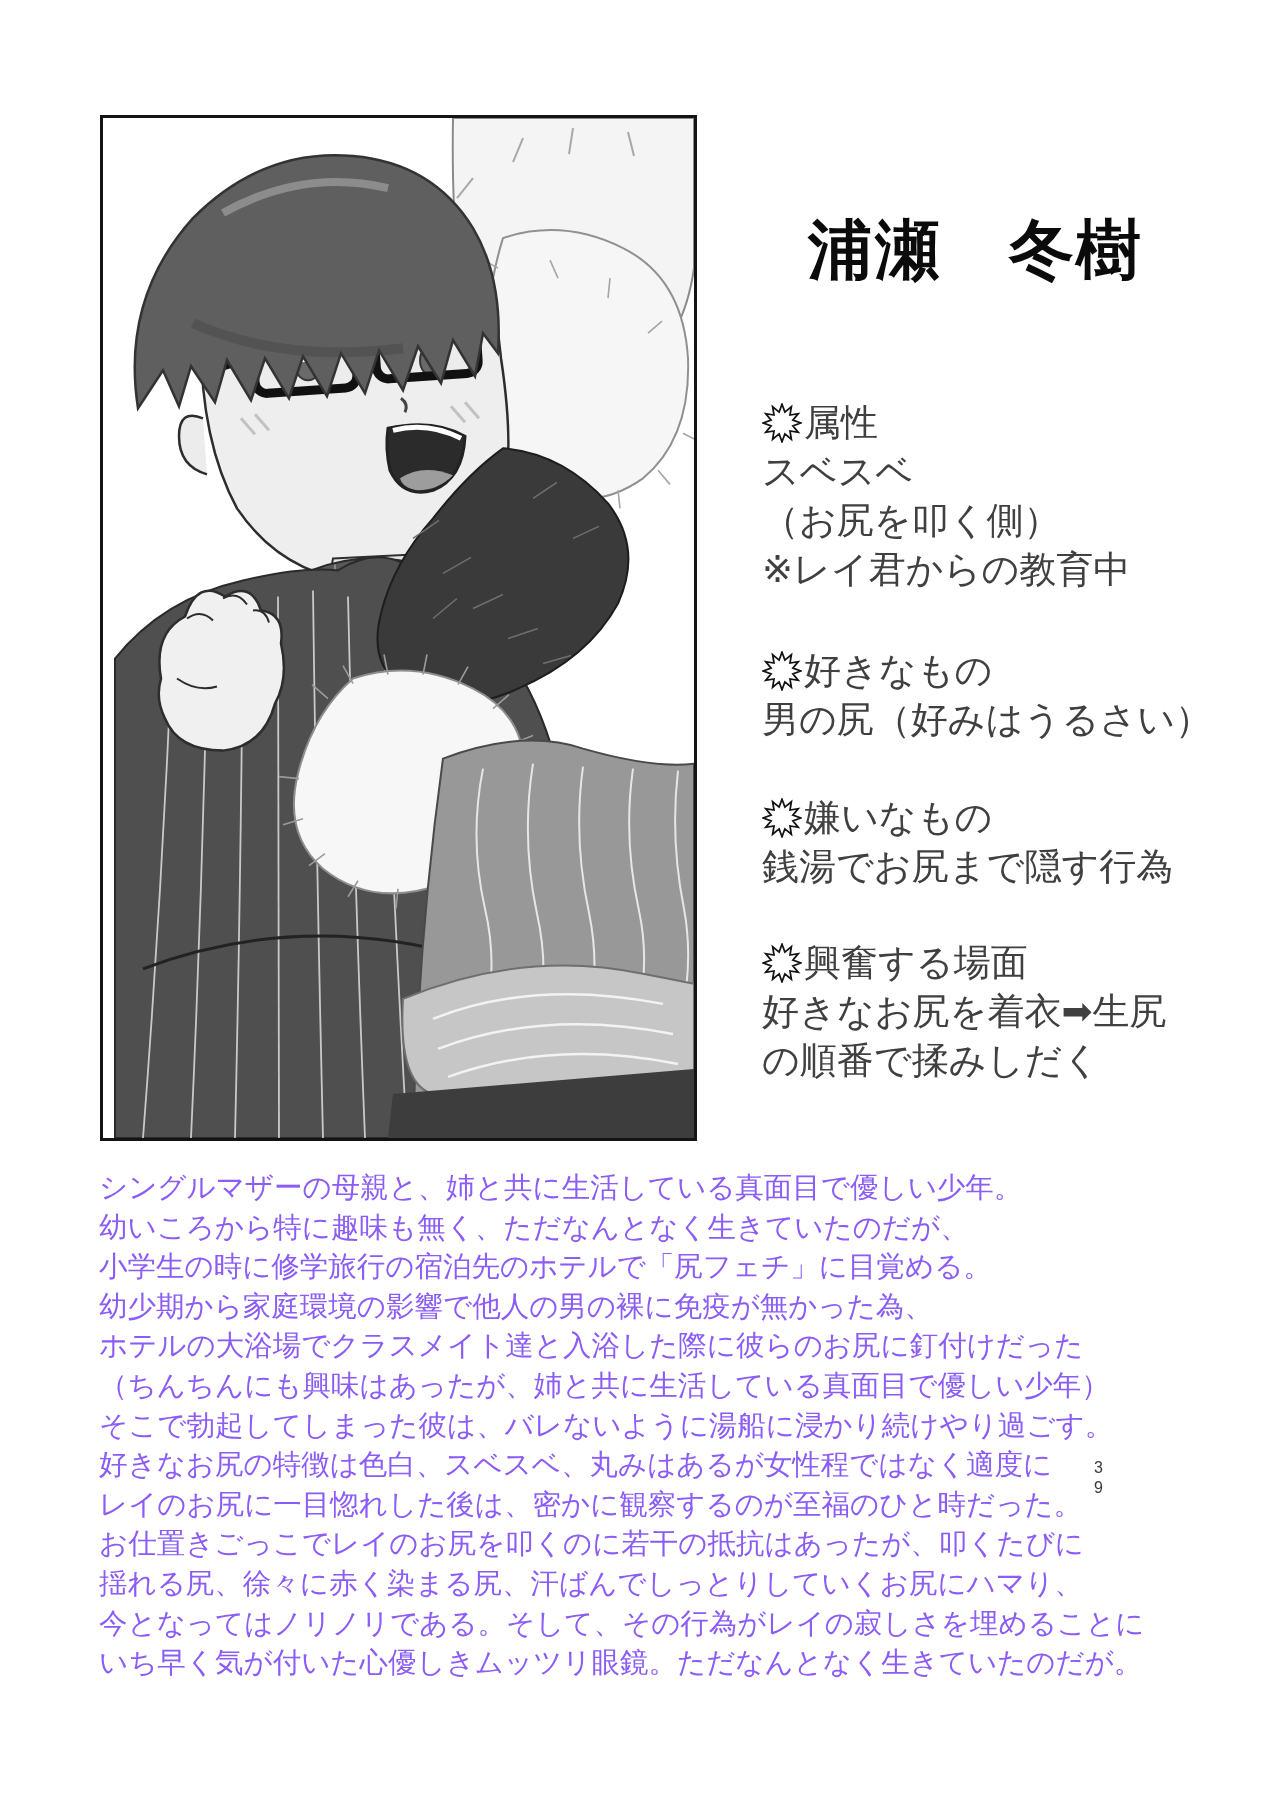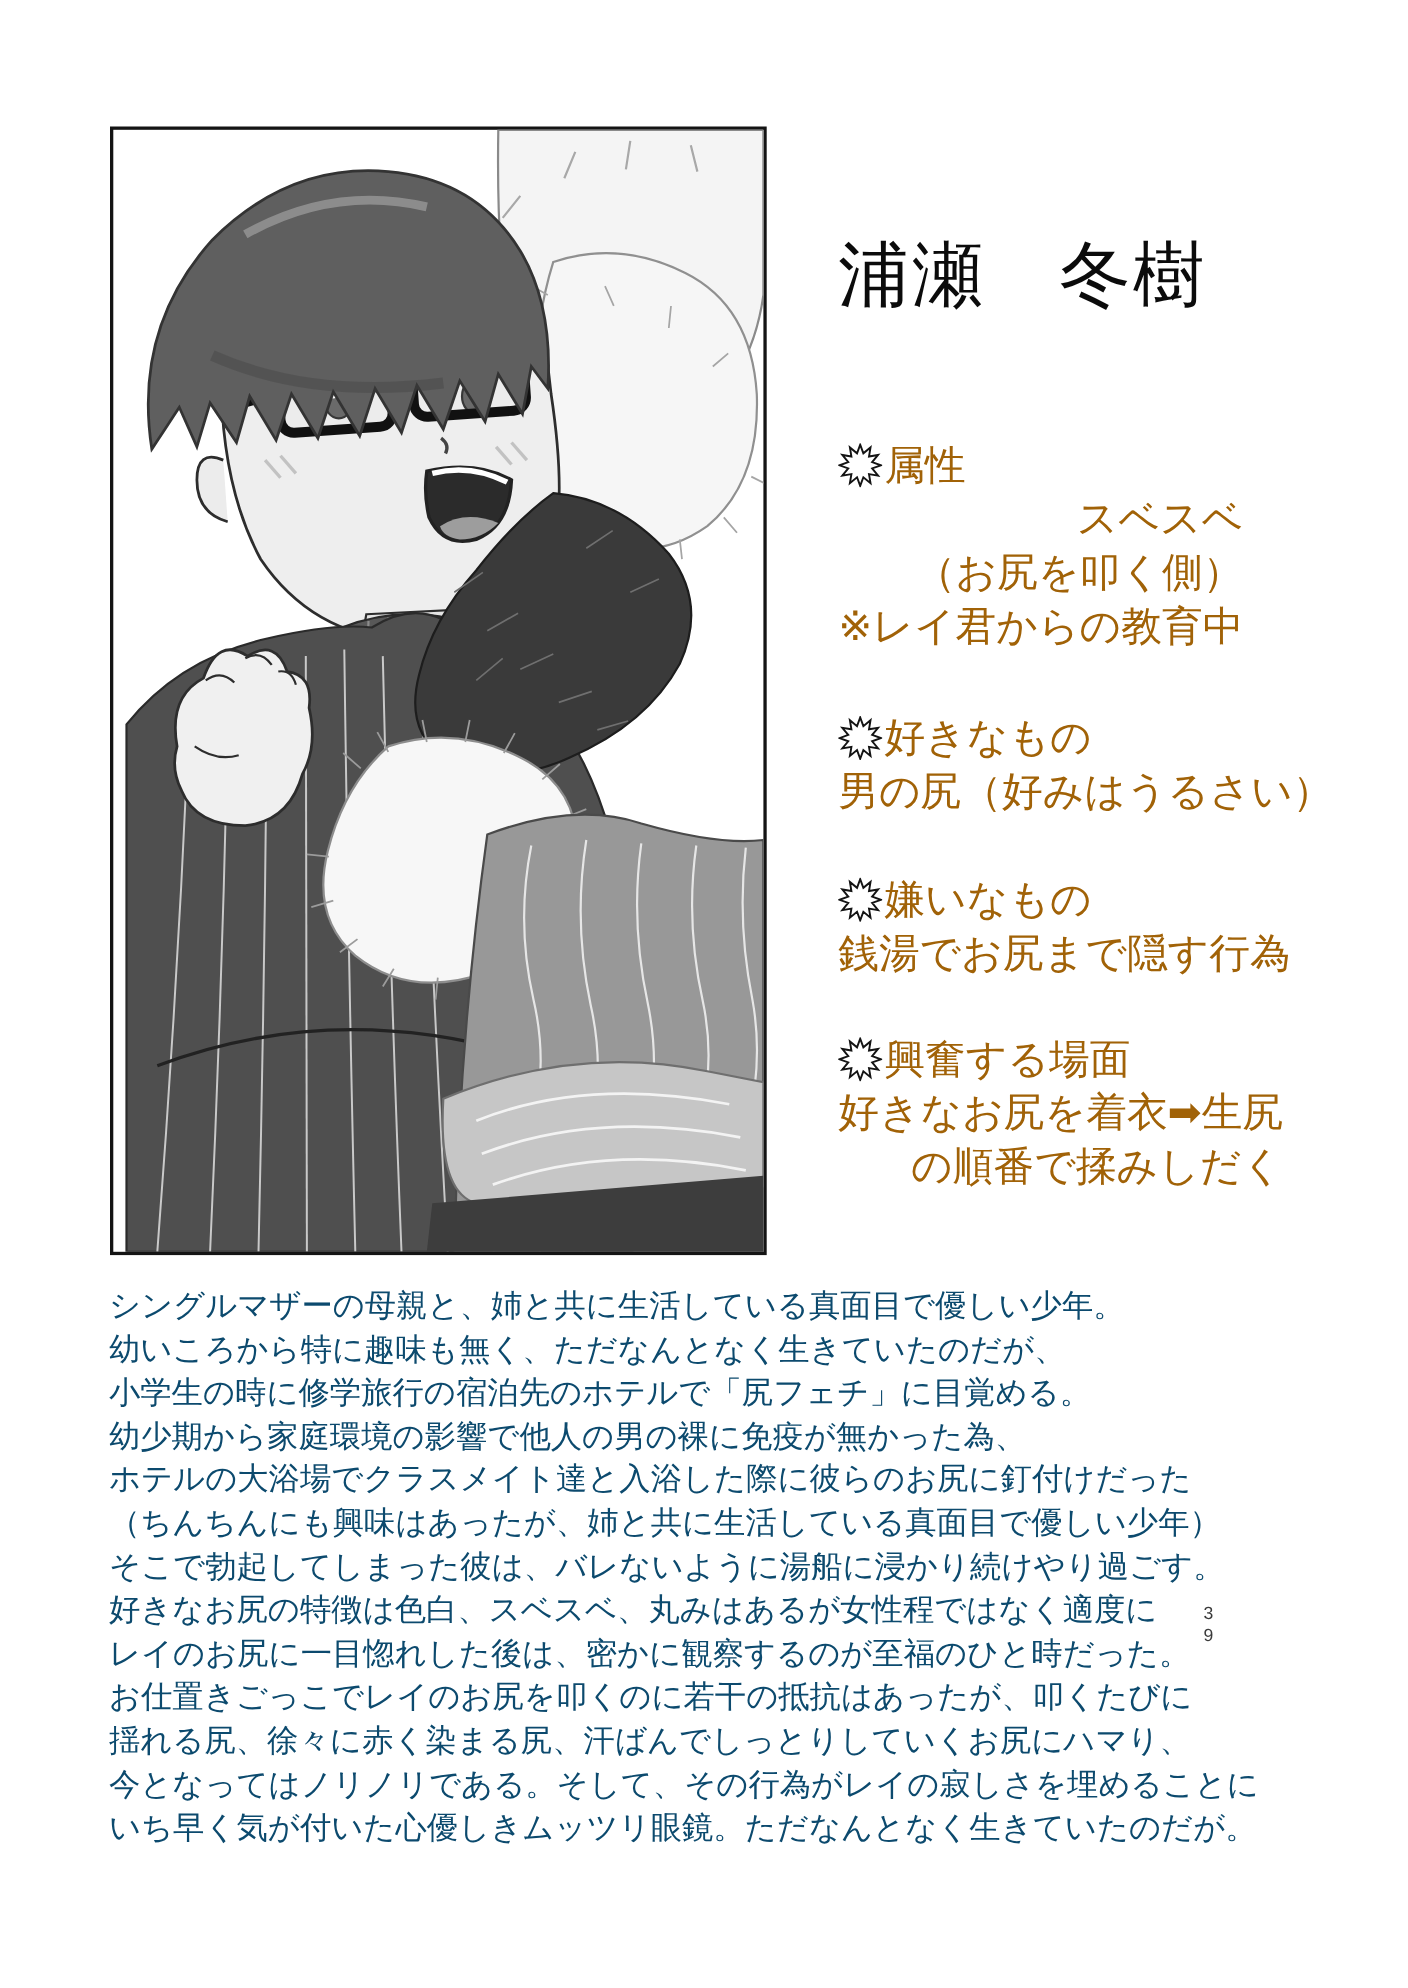--- a/index.html
+++ b/index.html
@@ -13,39 +13,39 @@
   }
   .portrait-frame{
     position:absolute;left:100px;top:115px;
     width:597px;height:1026px;
     border:3px solid #141414;
     box-sizing:border-box;
     background:#ffffff;
   }
   .portrait-frame svg{display:block;width:100%;height:100%;}
   .character-name{
-    position:absolute;left:762px;top:206px;
-    font-size:65px;font-weight:normal;letter-spacing:2px;
+    position:absolute;left:808px;top:206px;
+    font-size:65px;font-weight:bold;letter-spacing:2px;
     white-space:nowrap;color:#0b0b0b;
   }
   .section{
     position:absolute;left:762px;
     font-size:37px;line-height:49px;
-    white-space:nowrap;color:#a16207;text-align:right;
+    white-space:nowrap;color:#404040;
   }
   .sec-title{display:flex;align-items:center;}
   .burst{width:40px;height:40px;margin-right:2px;flex:0 0 auto;}
   .sec1{top:398px;}
   .sec2{top:646px;}
   .sec3{top:793px;}
   .sec4{top:938px;}
   .bio{
     position:absolute;left:99px;top:1168px;
     font-size:28.5px;line-height:39.6px;
-    white-space:nowrap;color:#0c4a6e;
+    white-space:nowrap;color:#8b5cf6;
   }
   .pagenum{
     position:absolute;left:1094px;top:1458px;
     font-size:16px;line-height:20px;color:#3a3a3a;
     text-align:center;
   }
 </style>
 </head>
 <body>
 

